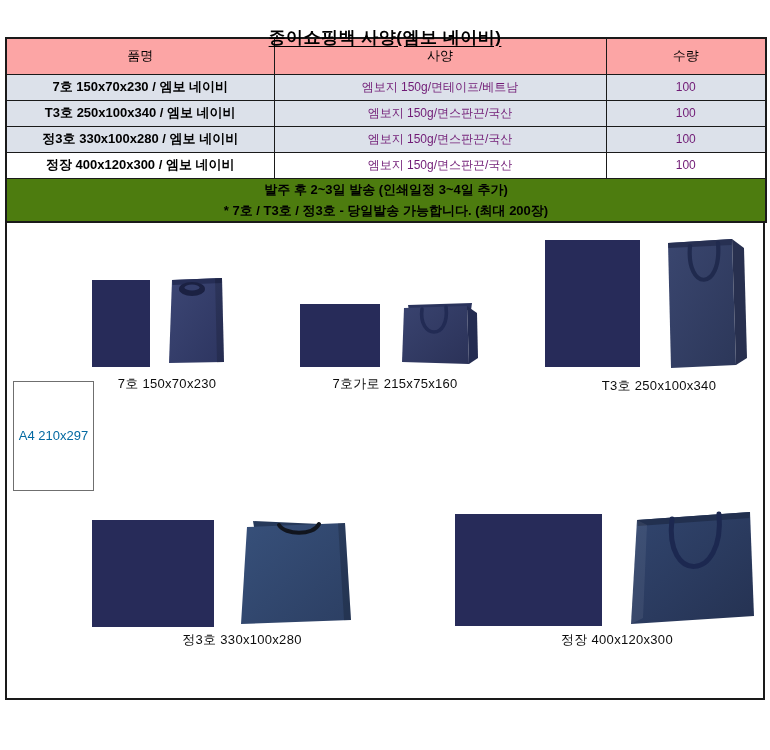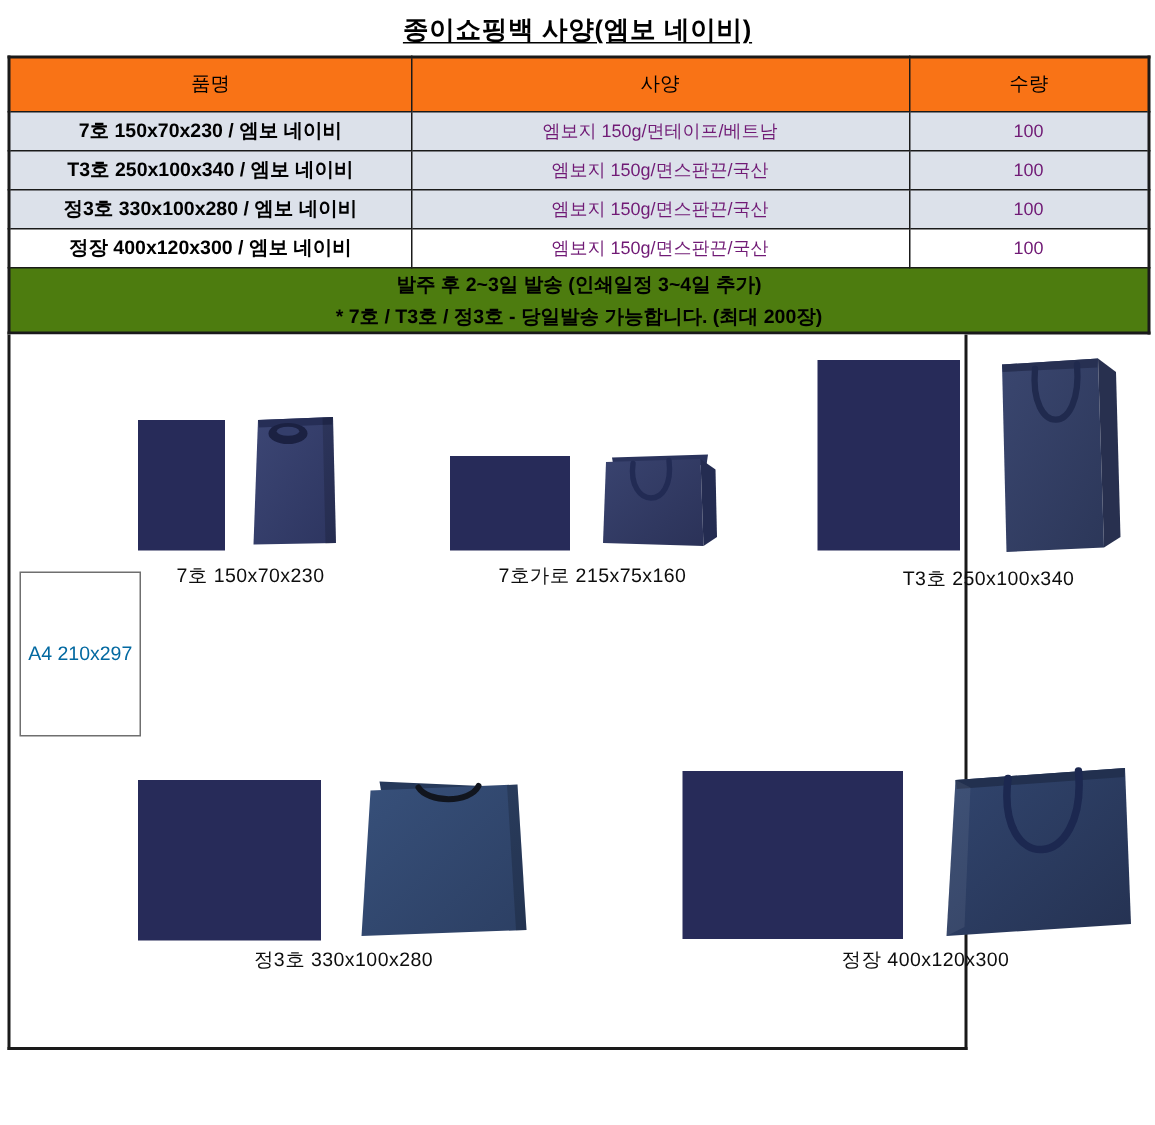--- a/index.html
+++ b/index.html
@@ -6,21 +6,21 @@
   html, body { margin: 0; padding: 0; }
   body {
     width: 770px; height: 750px;
     background: #ffffff;
     font-family: "Liberation Sans", sans-serif;
     color: #000;
     overflow: hidden;
     position: relative;
   }
   
-  .title-wrap { text-align: center; padding-top: 8px; height: 36px; }
+  .title-wrap { text-align: center; padding-top: 26px; height: 36px; }
   .title-wrap span {
     font-size: 17px; font-weight: bold;
     text-decoration: underline;
     text-underline-offset: 3px;
     letter-spacing: 0.5px;
   }
   
   table.spec {
     border-collapse: collapse;
     table-layout: fixed;
@@ -32,40 +32,40 @@
   table.spec col.c-spec { width: 332px; }
   table.spec col.c-qty  { width: 160px; }
   table.spec th, table.spec td {
     border: 1px solid #1a1a1a;
     text-align: center;
     vertical-align: middle;
     padding: 0 4px;
   }
   table.spec th {
     height: 36px;
-    background: #f97316;
+    background: #fca5a5;
     font-weight: normal;
     font-size: 13px;
   }
   table.spec td { height: 26px; }
   td.name-cell { font-weight: bold; font-size: 13px; }
   td.spec-cell, td.qty-cell { font-size: 12px; color: #701a75; }
   tr.shaded td { background: #dce1ea; }
   td.notice-cell {
     height: 46px;
     font-weight: bold;
     font-size: 13px;
     line-height: 21px;
     background: #4d7c0f;
   }
   
   .gallery {
     position: relative;
     margin: 0 5px;
-    width: 640px;
+    width: 760px;
     height: 477px;
     border: 2px solid #1a1a1a;
     border-top: none;
     background: #ffffff;
   }
   .abs { position: absolute; }
   .swatch { background: #272b59; }
   .a4-box {
     background: #ffffff;
     border: 1px solid #6f6f6f;
@@ -187,21 +187,21 @@
         <linearGradient id="gD" x1="0" y1="0" x2="1" y2="1">
       <stop offset="0" stop-color="#37507a"></stop>
           <stop offset="1" stop-color="#2c3f63"></stop>
     </linearGradient>
       </defs>
     <path d="M15,4 L104,8 L103,14 L16,10 Z" fill="#26395a"></path>
     <path d="M9,10 L107,6 L113,103 L3,107 Z" fill="url(#gD)"></path>
     <path d="M100,6.3 L107,6 L113,103 L106,103.3 Z" fill="rgba(0,0,0,0.18)"></path>
     <path d="M41,8 C47,18 75,19 81,7" stroke="#11151e" stroke-width="4" fill="none" stroke-linecap="round"></path>
   </svg>
-  <div class="abs g-label" style="left:112px; top:408px;">정3호 330x100x280</div>
+  <div class="abs g-label" style="left:125px; top:408px;">정3호 330x100x280</div>
 
   <div class="abs swatch" style="left:448px; top:291px; width:147px; height:112px;"></div>
   <svg class="bag abs" style="left:622px; top:285px;" width="128" height="120" viewBox="0 0 128 120">
     <defs>
         <linearGradient id="gE" x1="0" y1="0" x2="1" y2="1">
       <stop offset="0" stop-color="#31456e"></stop>
           <stop offset="1" stop-color="#253252"></stop>
     </linearGradient>
       </defs>
     <path d="M8,12 L121,4 L125,108 L2,116 Z" fill="url(#gE)"></path>

